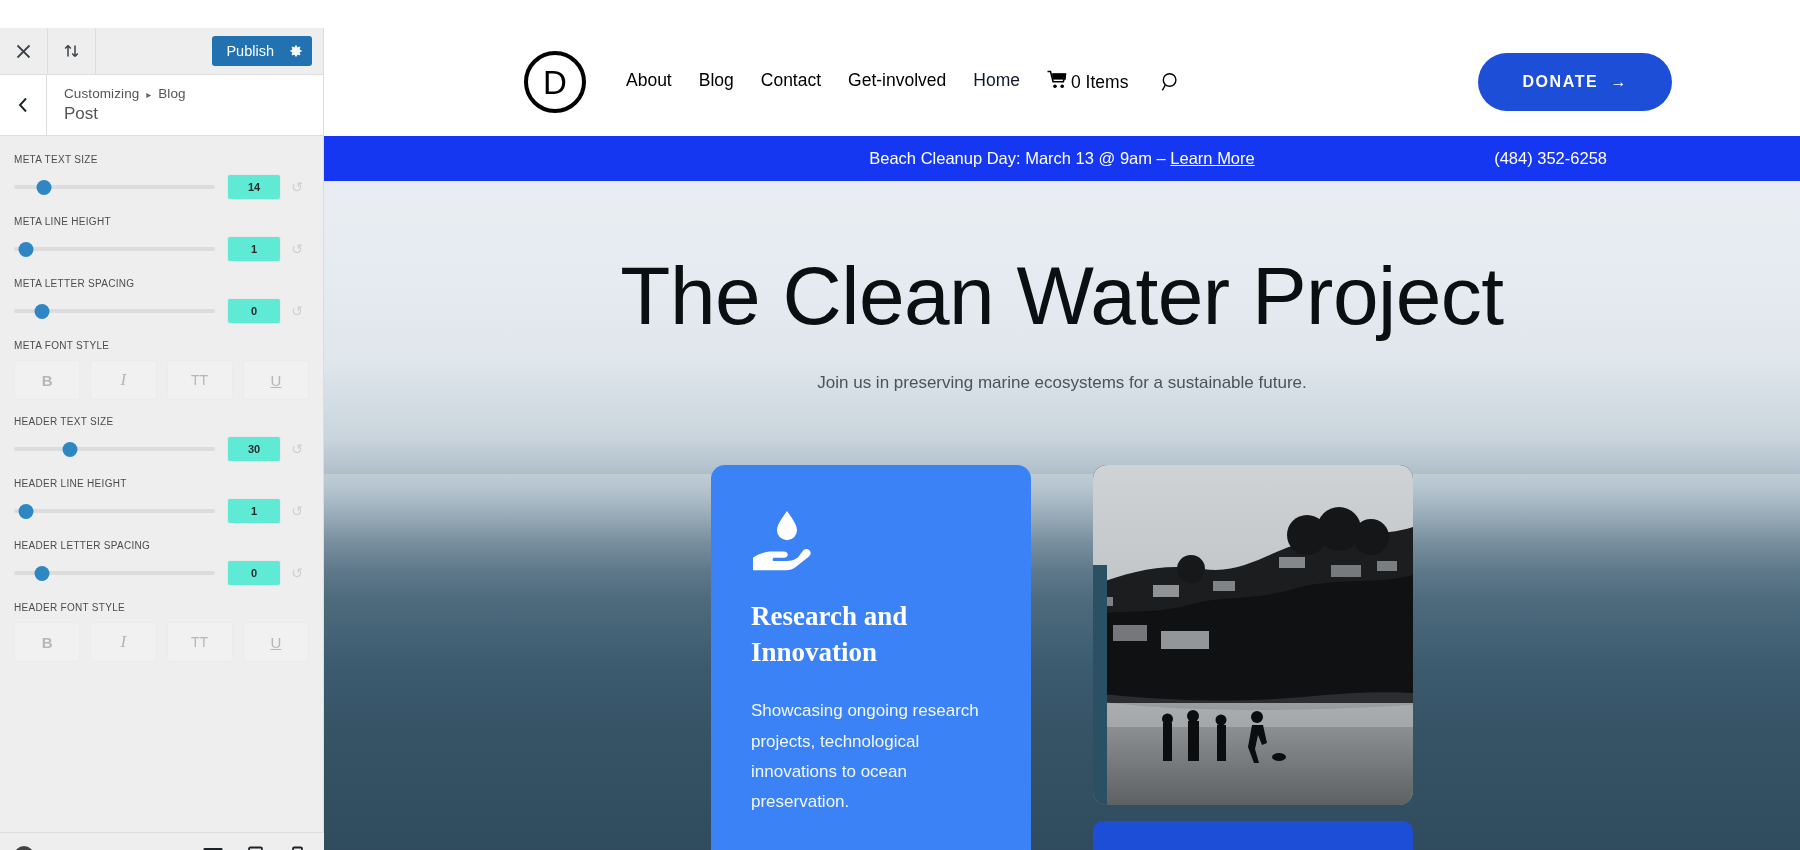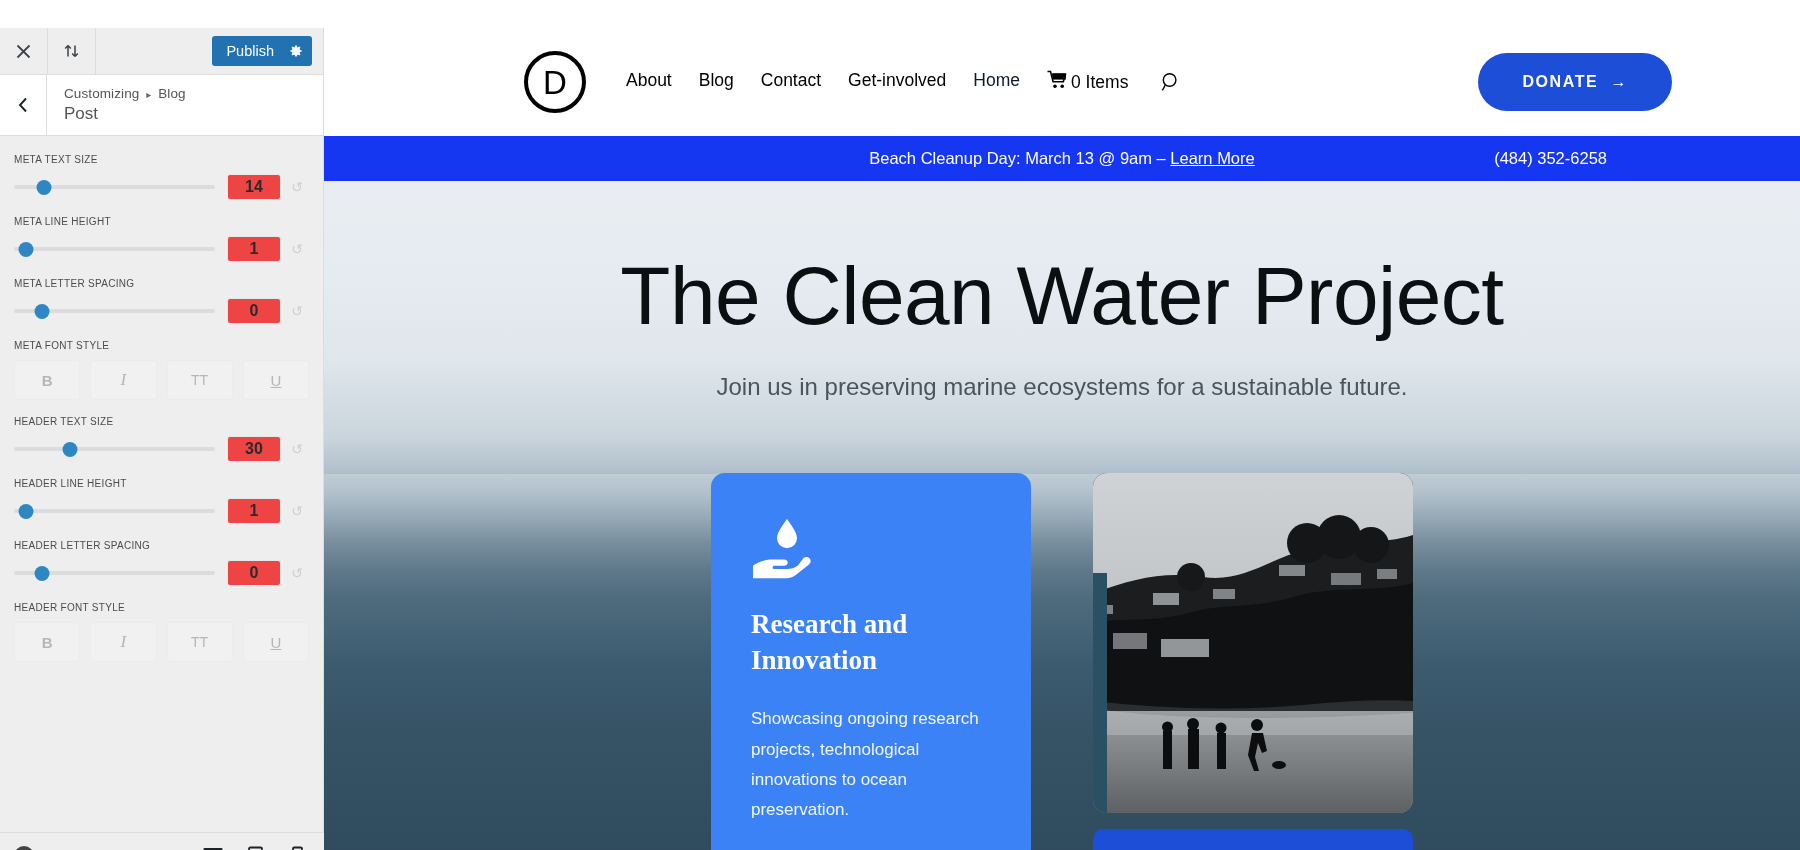--- a/index.html
+++ b/index.html
@@ -81,24 +81,24 @@
   }
   .slider .track {
     position: absolute; left: 0; right: 0; height: 4px;
     background: #dcdcdc; border-radius: 2px;
   }
   .slider .knob {
     position: absolute; width: 15px; height: 15px; border-radius: 50%;
     background: #2e87c3; cursor: pointer; transform: translateX(-50%);
   }
   .num-box {
-    width: 54px; height: 26px; background: #ef4444;
+    width: 54px; height: 26px; background: #5eead4;
     border: 1px solid #e8e8e8; border-radius: 3px;
     display: flex; align-items: center; justify-content: center;
-    font-size: 16px; font-weight: bold; color: #2b2b2b;
+    font-size: 11px; font-weight: bold; color: #2b2b2b;
     font-family: "Liberation Sans", sans-serif;
   }
   .reset {
     width: 24px; text-align: center; color: #cfcfcf;
     font-size: 14px; cursor: pointer; margin-left: 4px;
     line-height: 1;
   }
   .fontstyle-row { display: flex; gap: 10px; }
   .fs-btn {
     flex: 1; height: 40px; background: #f1f1f1;
@@ -206,21 +206,21 @@
     content:""; position:absolute; left:0; right:0; top:42%; height:14%;
     background: linear-gradient(to bottom, rgba(255,255,255,.22), rgba(255,255,255,0));
   }
   .hero-title {
     position: relative; text-align: center; padding-top: 68px;
     font-size: 82px; font-weight: 300; color: #0b0f12; letter-spacing: -0.5px;
     font-family: "Liberation Sans", sans-serif;
   }
   .hero-sub {
     position: relative; text-align: center; margin-top: 30px;
-    font-size: 24px; color: #4a545c;
+    font-size: 17px; color: #4a545c;
     font-family: "Liberation Sans", sans-serif;
   }
 
   .cards {
     position: relative; display: flex; justify-content: center;
     gap: 62px; margin-top: 72px;
   }
   .card { width: 320px; border-radius: 14px; }
   .card-white {
     background: #fff; padding: 43px 42px 50px 42px; min-height: 360px;

